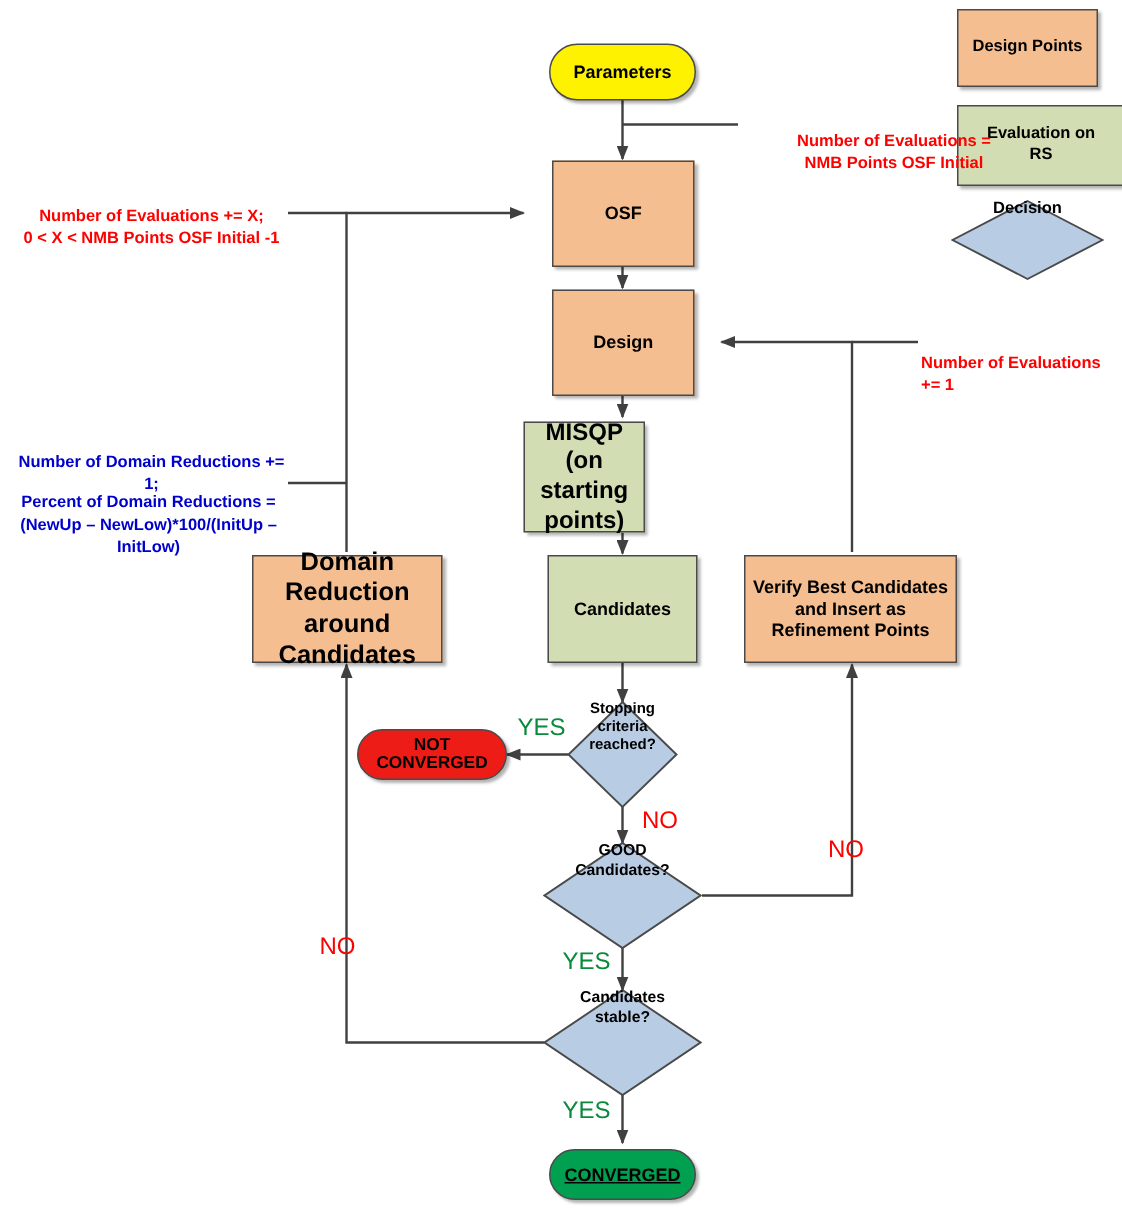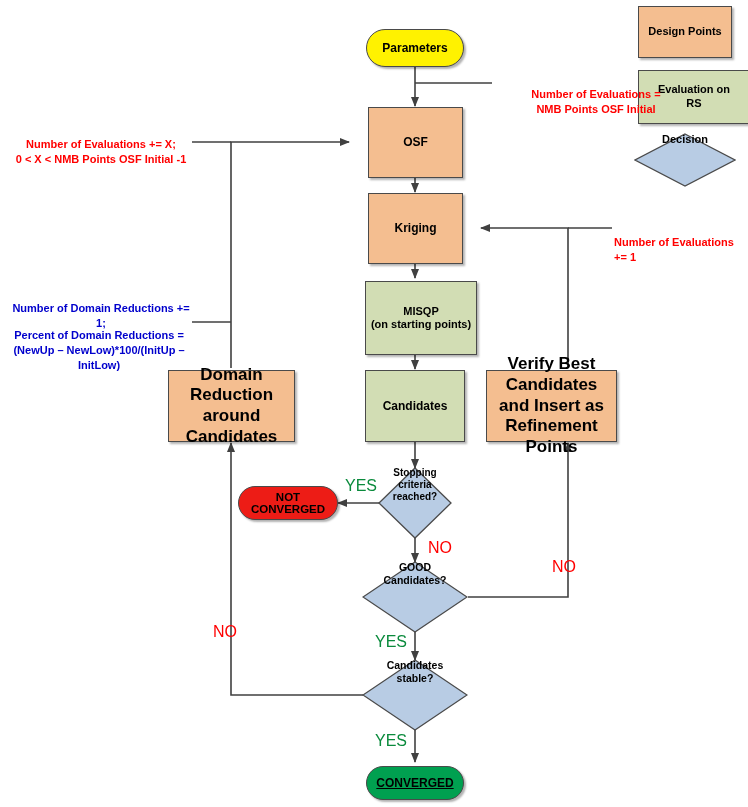--- a/index.html
+++ b/index.html
@@ -176,38 +176,38 @@
 
   <div class="terminal term-yellow" style="left:366px;top:29px;width:98px;height:38px;font-size:12px;">
     <span>Parameters</span>
   </div>
 
   <div class="node proc-orange" style="left:368px;top:107px;width:95px;height:71px;font-size:12px;">
     <span>OSF</span>
   </div>
 
   <div class="node proc-orange" style="left:368px;top:193px;width:95px;height:71px;font-size:12px;">
-    <span>Kriging</span>
-  </div>
-
-  <div class="node proc-green" style="left:365px;top:281px;width:112px;height:74px;font-size:11px;white-space:pre-line;">
+    <span>Design</span>
+  </div>
+
+  <div class="node proc-green" style="left:349px;top:281px;width:81px;height:74px;font-size:16px;white-space:pre-line;">
     <span>MISQP
 (on starting points)</span>
   </div>
 
   <div class="node proc-green" style="left:365px;top:370px;width:100px;height:72px;font-size:12px;">
     <span>Candidates</span>
   </div>
 
   <div class="node proc-orange" style="left:168px;top:370px;width:127px;height:72px;font-size:17px;white-space:pre-line;">
     <span>Domain Reduction
 around Candidates</span>
   </div>
 
-  <div class="node proc-orange" style="left:486px;top:370px;width:131px;height:72px;font-size:17px;white-space:pre-line;">
+  <div class="node proc-orange" style="left:496px;top:370px;width:142px;height:72px;font-size:12px;white-space:pre-line;">
     <span>Verify Best Candidates
 and Insert as
 Refinement Points</span>
   </div>
 
   <div class="terminal term-red" style="left:238px;top:486px;width:100px;height:34px;font-size:11.5px;">
     <span>NOT CONVERGED</span>
   </div>
 
   <div class="terminal term-green" style="left:366px;top:766px;width:98px;height:34px;font-size:12px;text-decoration:underline;">

